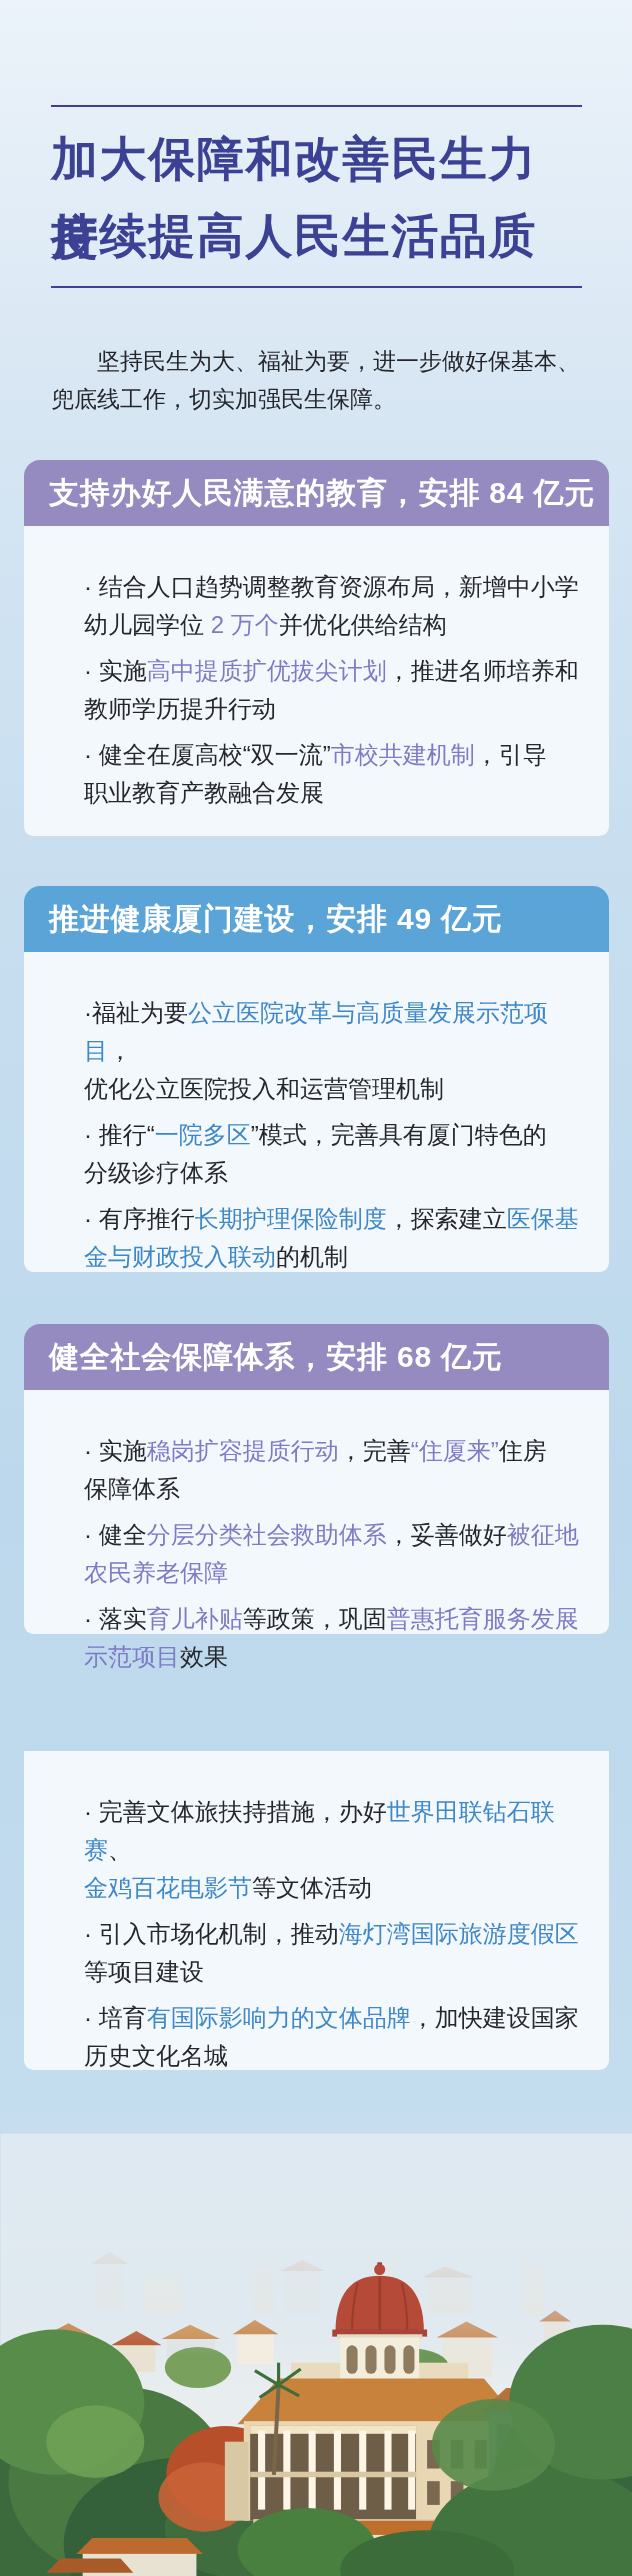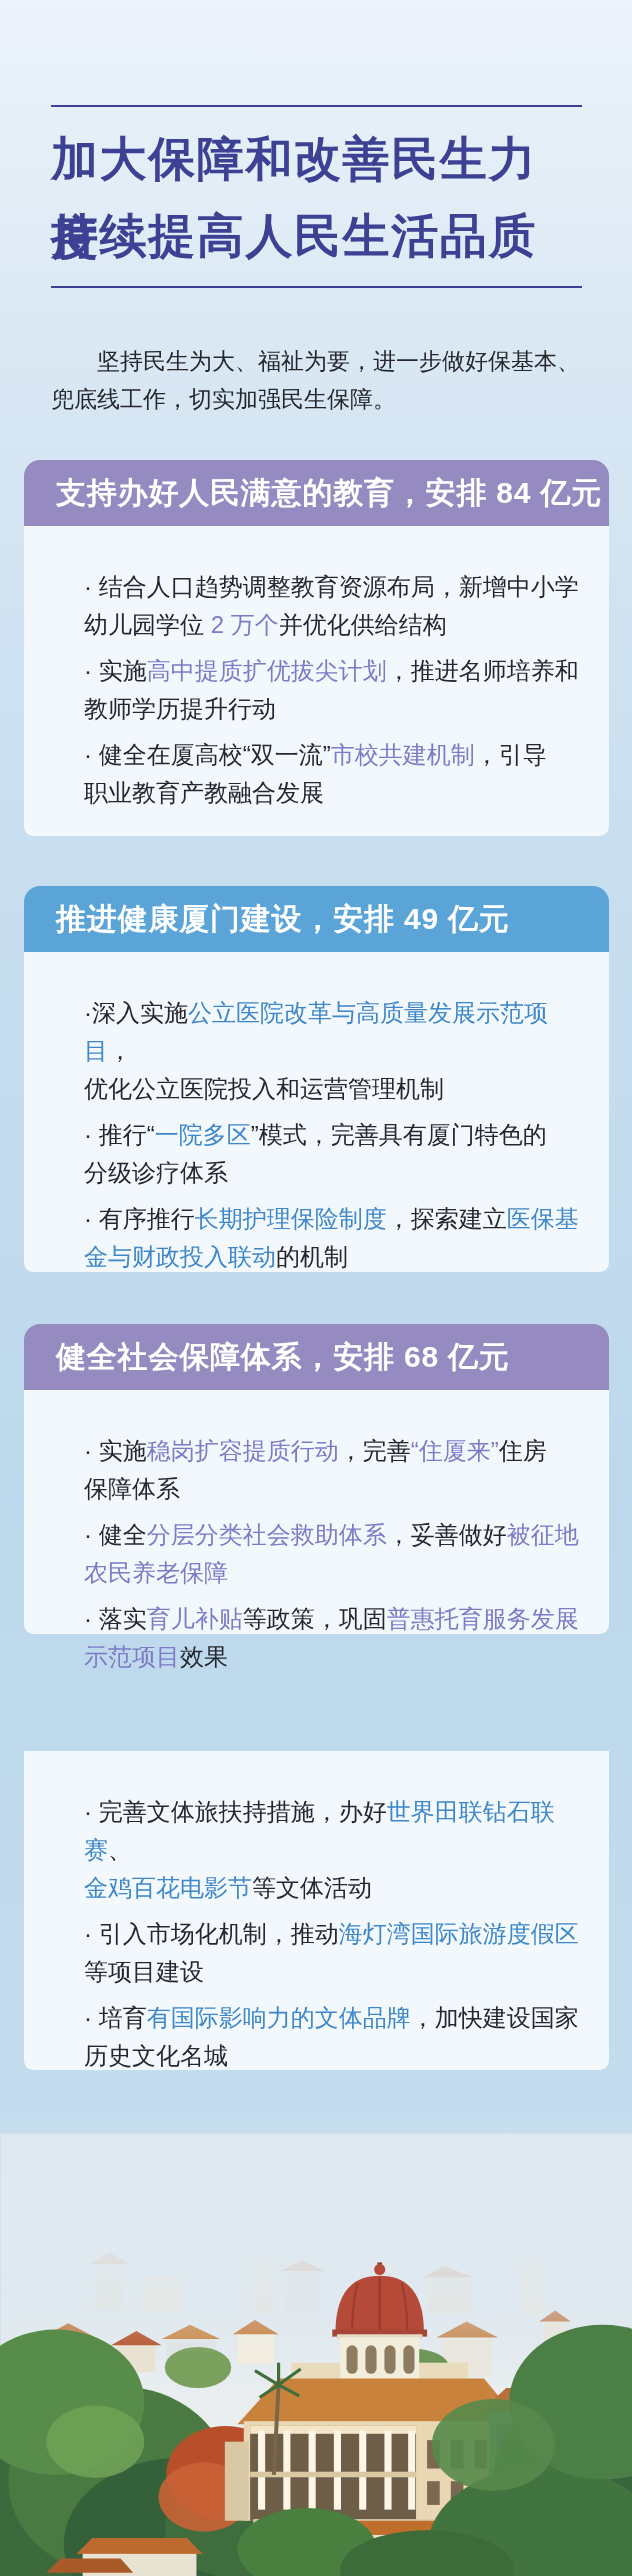--- a/index.html
+++ b/index.html
@@ -12,21 +12,21 @@
   .rule-bottom{top:286px;}
   .title-line{position:absolute;left:51px;width:530px;text-align:left;margin:0;
     font-size:47px;font-weight:800;letter-spacing:1.6px;line-height:79px;color:var(--title-color,#3c4193);}
   .title-line1{top:119px;}
   .title-line2{top:196px;}
   .intro{position:absolute;left:51px;top:342px;width:531px;margin:0;
     font-size:23px;line-height:38px;color:#24262c;text-indent:46px;white-space:pre-wrap;}
   .sections{position:absolute;left:0;top:0;width:633px;height:2576px;pointer-events:none;}
   .section{position:absolute;left:24px;width:585px;}
   .section-header{height:66px;border-radius:16px 16px 0 0;display:flex;align-items:center;
-    padding-left:32px;box-sizing:border-box;color:var(--header-text,#fff);
+    padding-left:25px;box-sizing:border-box;color:var(--header-text,#fff);
     font-size:30px;font-weight:700;letter-spacing:0.8px;}
   .theme-purple .section-header{background:var(--purple-header,#958bc0);}
   .theme-blue .section-header{background:var(--blue-header,#5ba4d8);}
   .section-card{background:var(--card-background,#f3f8fc);border-radius:0 0 9.5px 9.5px;
     box-sizing:border-box;padding:42px 20.6px 0 44px;}
   .bullet{margin:0 0 8px 16px;font-size:24px;line-height:38px;color:var(--body-text,#26272e);
     white-space:pre-wrap;}
   .theme-purple .hl{color:var(--purple-highlight,#7d7ac6);}
   .theme-blue .hl{color:var(--blue-highlight,#3e87c8);}
   .photo{position:absolute;left:0;top:2102px;width:633px;height:474px;display:block;}
@@ -52,21 +52,21 @@
 幼儿园学位 </span><span class="hl">2 万个</span><span class="plain">并优化供给结构</span></p>
           <p class="bullet"><span class="plain">· 实施</span><span class="hl">高中提质扩优拔尖计划</span><span class="plain">，推进名师培养和
 教师学历提升行动</span></p>
           <p class="bullet"><span class="plain">· 健全在厦高校“双一流”</span><span class="hl">市校共建机制</span><span class="plain">，引导
 职业教育产教融合发展</span></p>
         </div>
       </section>
       <section class="section theme-blue" style="top: 886px;">
         <div class="section-header">推进健康厦门建设，安排 49 亿元</div>
         <div class="section-card" style="height: 320px;">
-          <p class="bullet"><span class="plain">·深入实施</span><span class="hl">公立医院改革与高质量发展示范项目</span><span class="plain">，
+          <p class="bullet"><span class="plain">·福祉为要</span><span class="hl">公立医院改革与高质量发展示范项目</span><span class="plain">，
 优化公立医院投入和运营管理机制</span></p>
           <p class="bullet"><span class="plain">· 推行“</span><span class="hl">一院多区</span><span class="plain">”模式，完善具有厦门特色的
 分级诊疗体系</span></p>
           <p class="bullet"><span class="plain">· 有序推行</span><span class="hl">长期护理保险制度</span><span class="plain">，探索建立</span><span class="hl">医保基
 金与财政投入联动</span><span class="plain">的机制</span></p>
         </div>
       </section>
       <section class="section theme-purple" style="top: 1324px;">
         <div class="section-header">健全社会保障体系，安排 68 亿元</div>
         <div class="section-card" style="height: 244px;">

